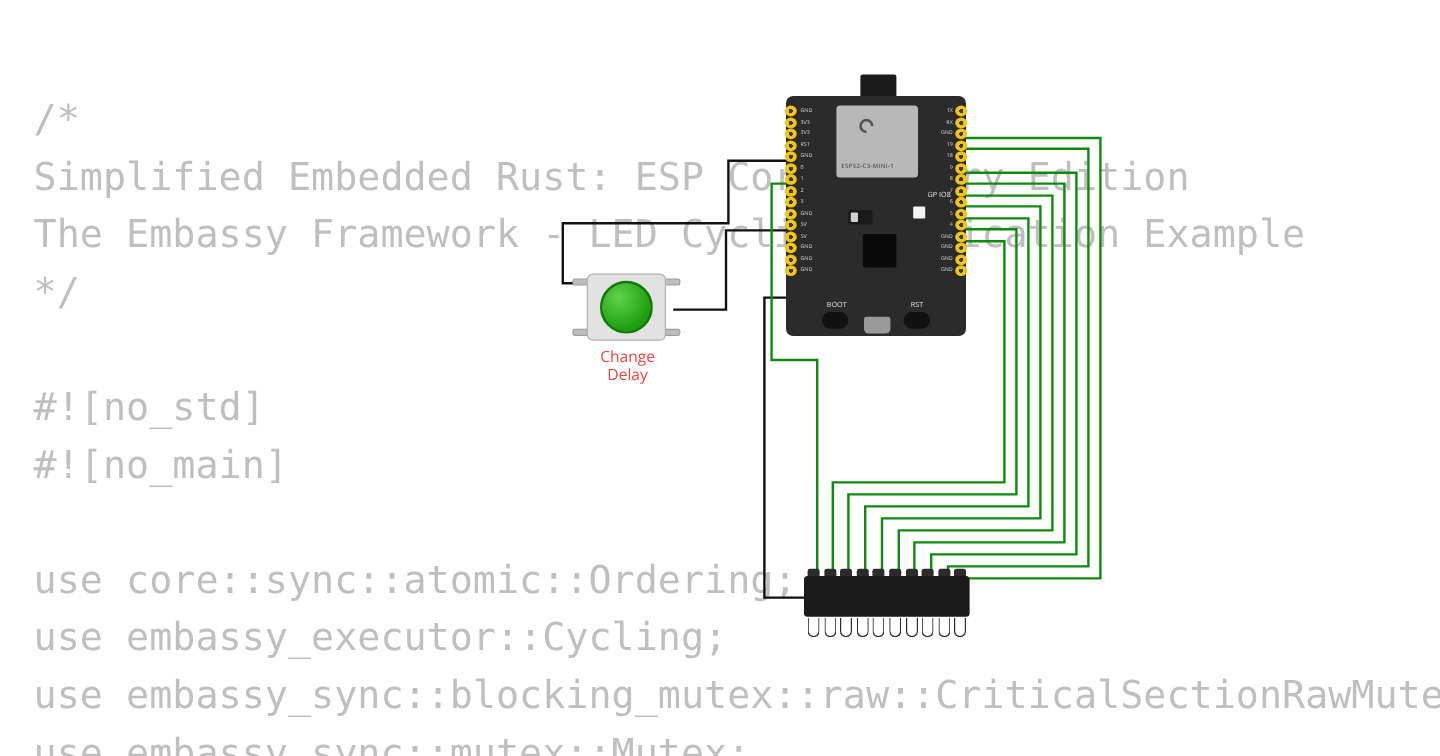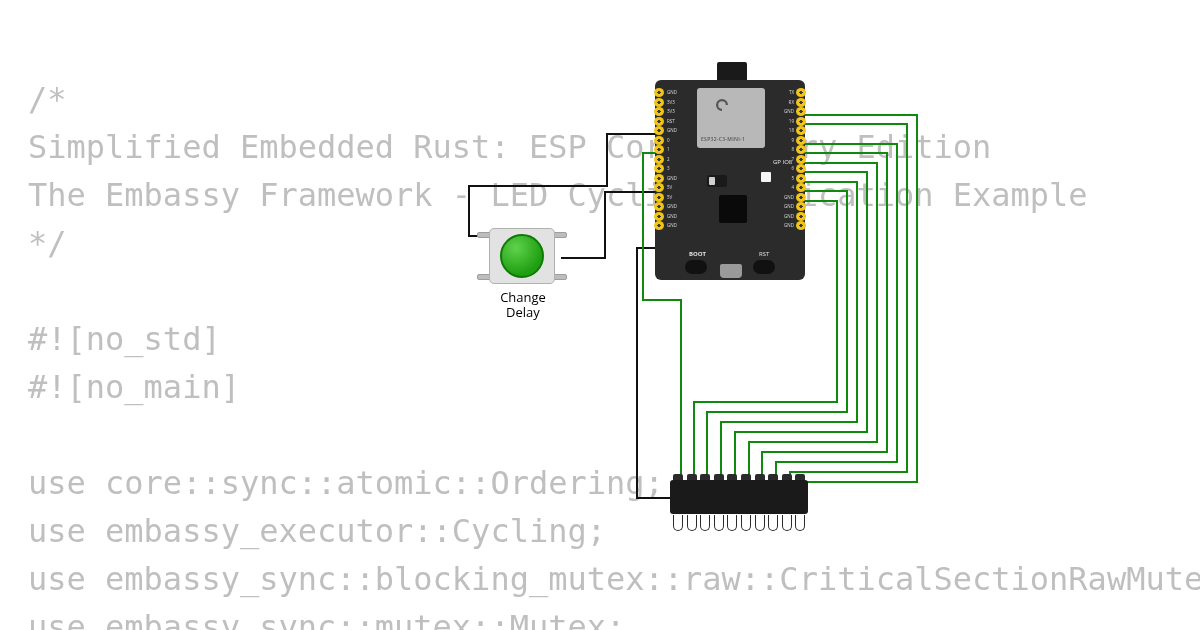--- a/index.html
+++ b/index.html
@@ -186,21 +186,21 @@
     background: radial-gradient(circle at 35% 30%, #5fd24b, #1f9e11 70%);
     border: 2px solid #0e7a06;
     border-radius: 50%;
   }
   .btn-label {
     position: absolute;
     left: 448px;
     top: 290px;
     width: 76px;
     text-align: center;
-    color: #000000;
+    color: #ef4444;
     font-size: 13px;
     line-height: 1.15;
   }
 
   
   .ledbar {
     position: absolute;
     left: 633px;
     top: 480px;
     width: 138px;
@@ -292,21 +292,21 @@
         <path d="M4 12a8 8 0 0 1 8-8v3a5 5 0 0 0-5 5H4zm0 0a8 8 0 0 0 8 8v-3a5 5 0 0 1-5-5H4zm8-8a8 8 0 0 1 8 8h-3a5 5 0 0 0-5-5V4z" fill="#555"></path>
       </svg>
   </div>
   <div class="esp-shield-text">ESP32-C3-MINI-1</div>
   <div class="esp-gp-label">GP IO8</div>
   <div class="esp-chip"></div>
   <div class="esp-switch"></div>
   <div class="esp-led" style="left:724px; top:172px;"></div>
   <div class="esp-usb"></div>
   <div class="esp-btn" style="left:648px; top:260px;"></div>
-  <div class="esp-btn-label" style="left:652px; top:250px;font-weight:bold;">BOOT</div>
+  <div class="esp-btn-label" style="left:652px; top:250px;">BOOT</div>
   <div class="esp-btn" style="left:716px; top:260px;"></div>
   <div class="esp-btn-label" style="left:722px; top:250px;">RST</div>
 
   <div class="pin-row-left">
     <div class="pin"></div>
       <div class="pin"></div>
       <div class="pin"></div>
       <div class="pin"></div>
       <div class="pin"></div>
       <div class="pin"></div>

